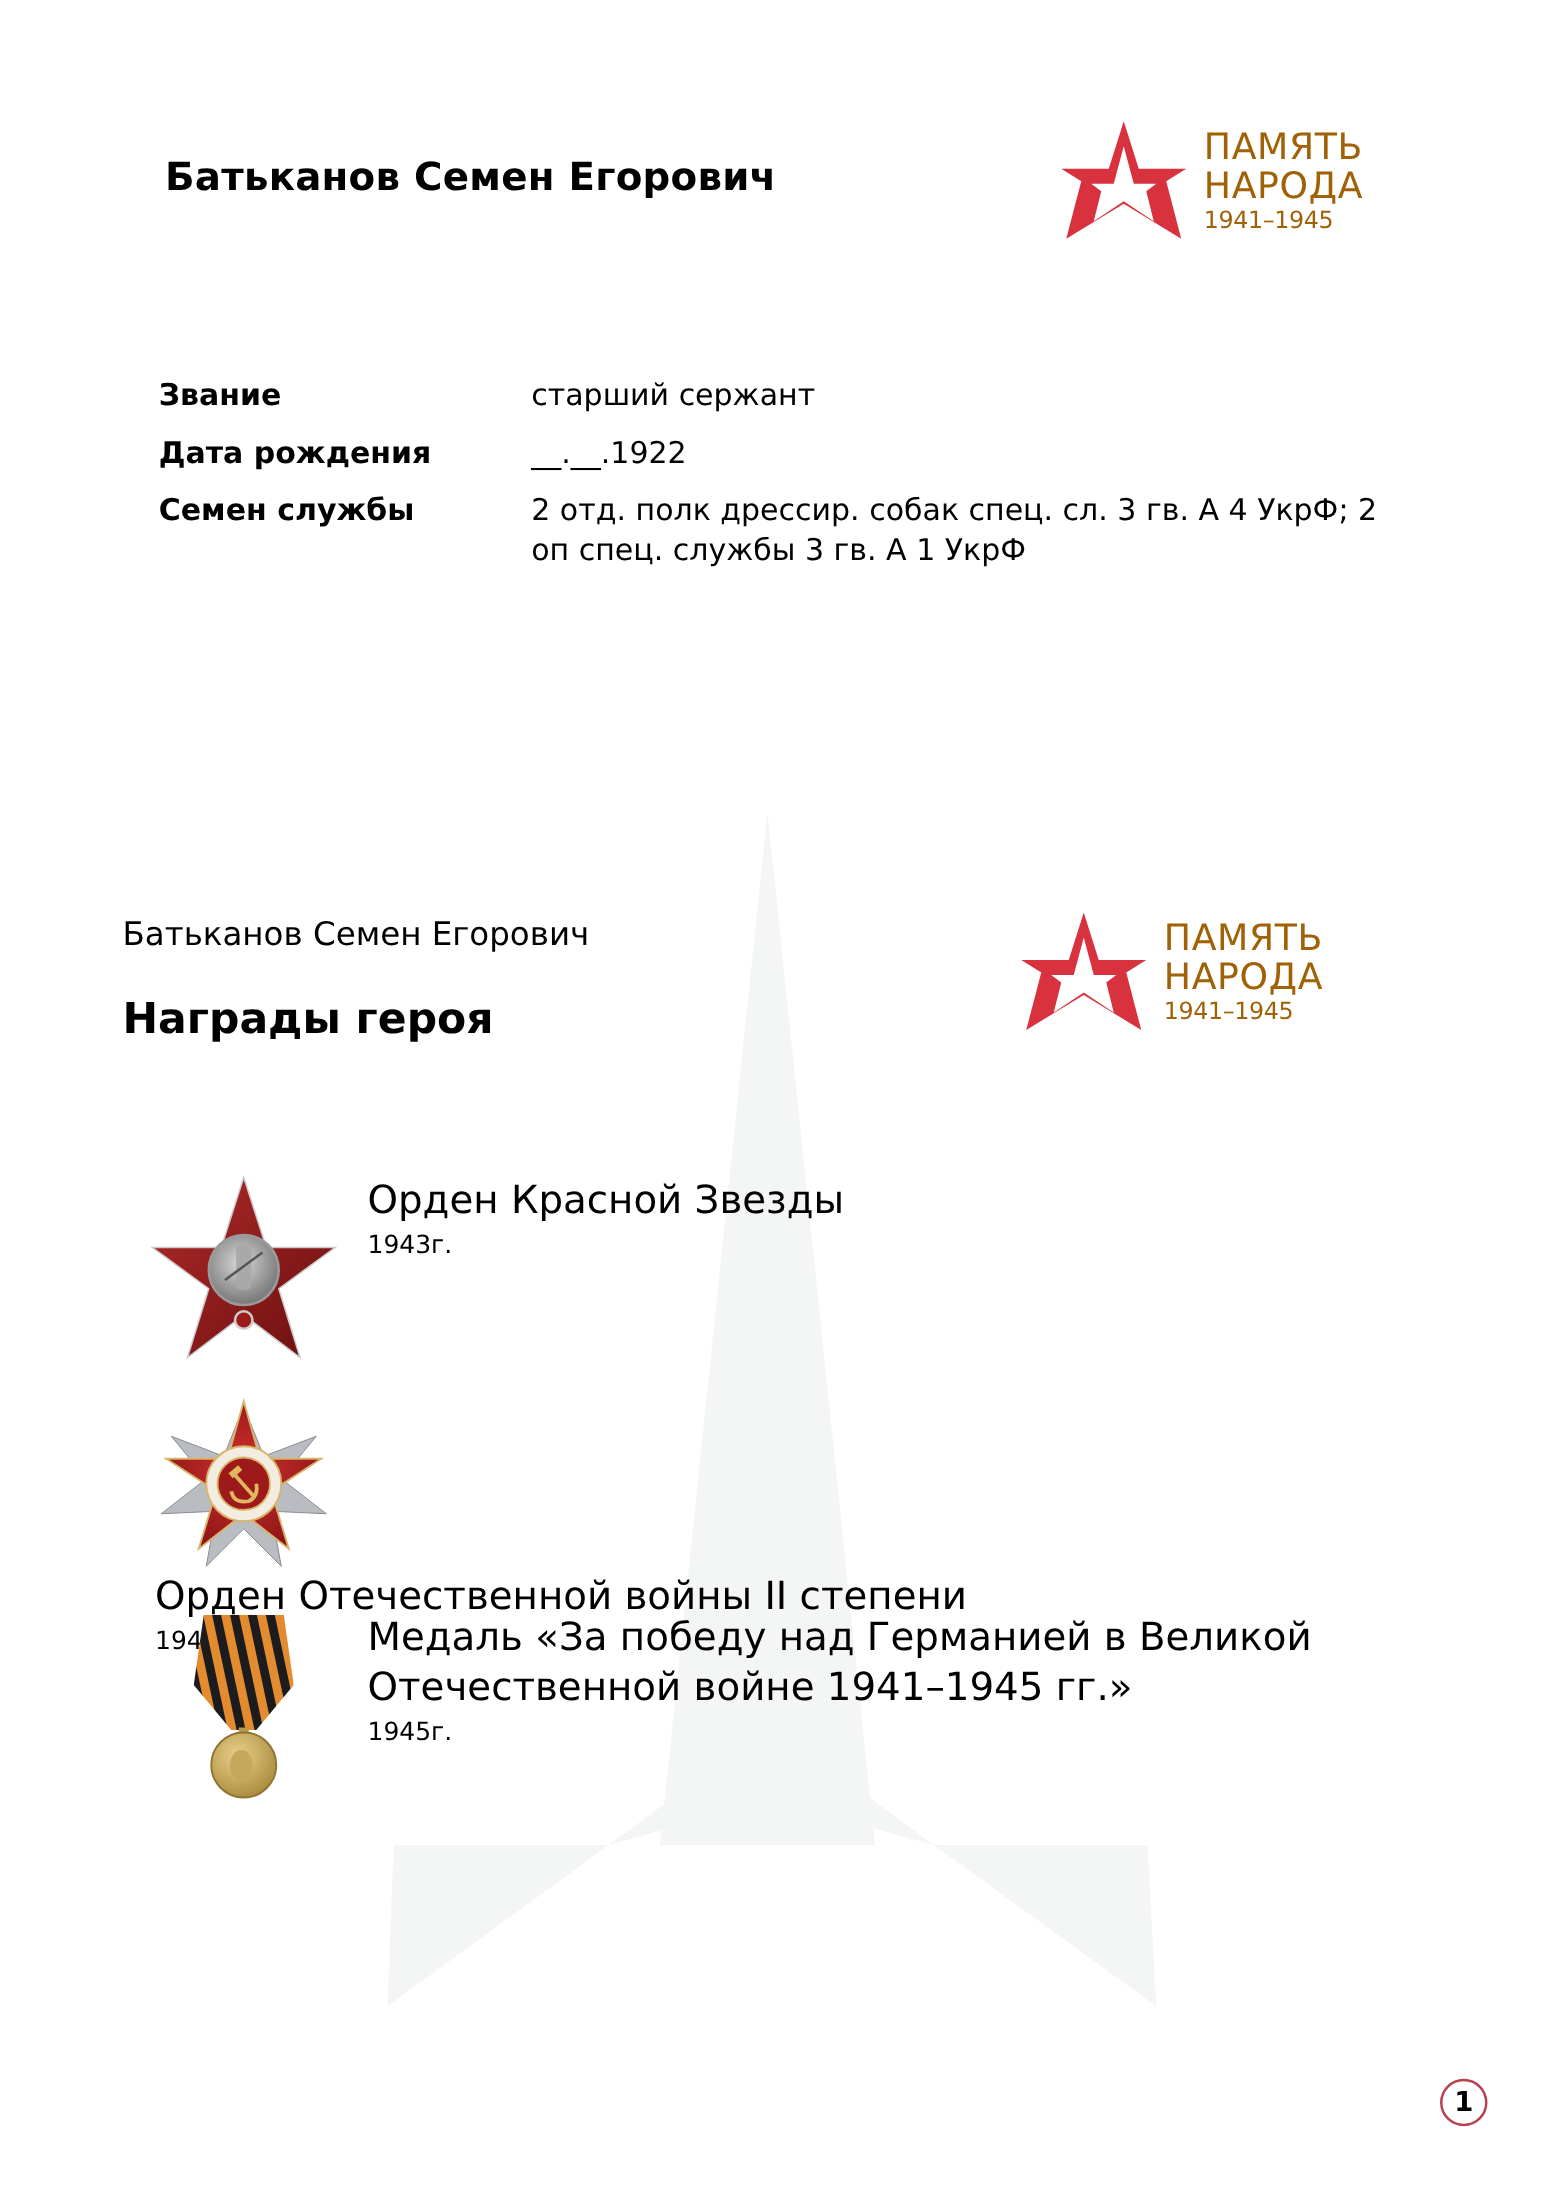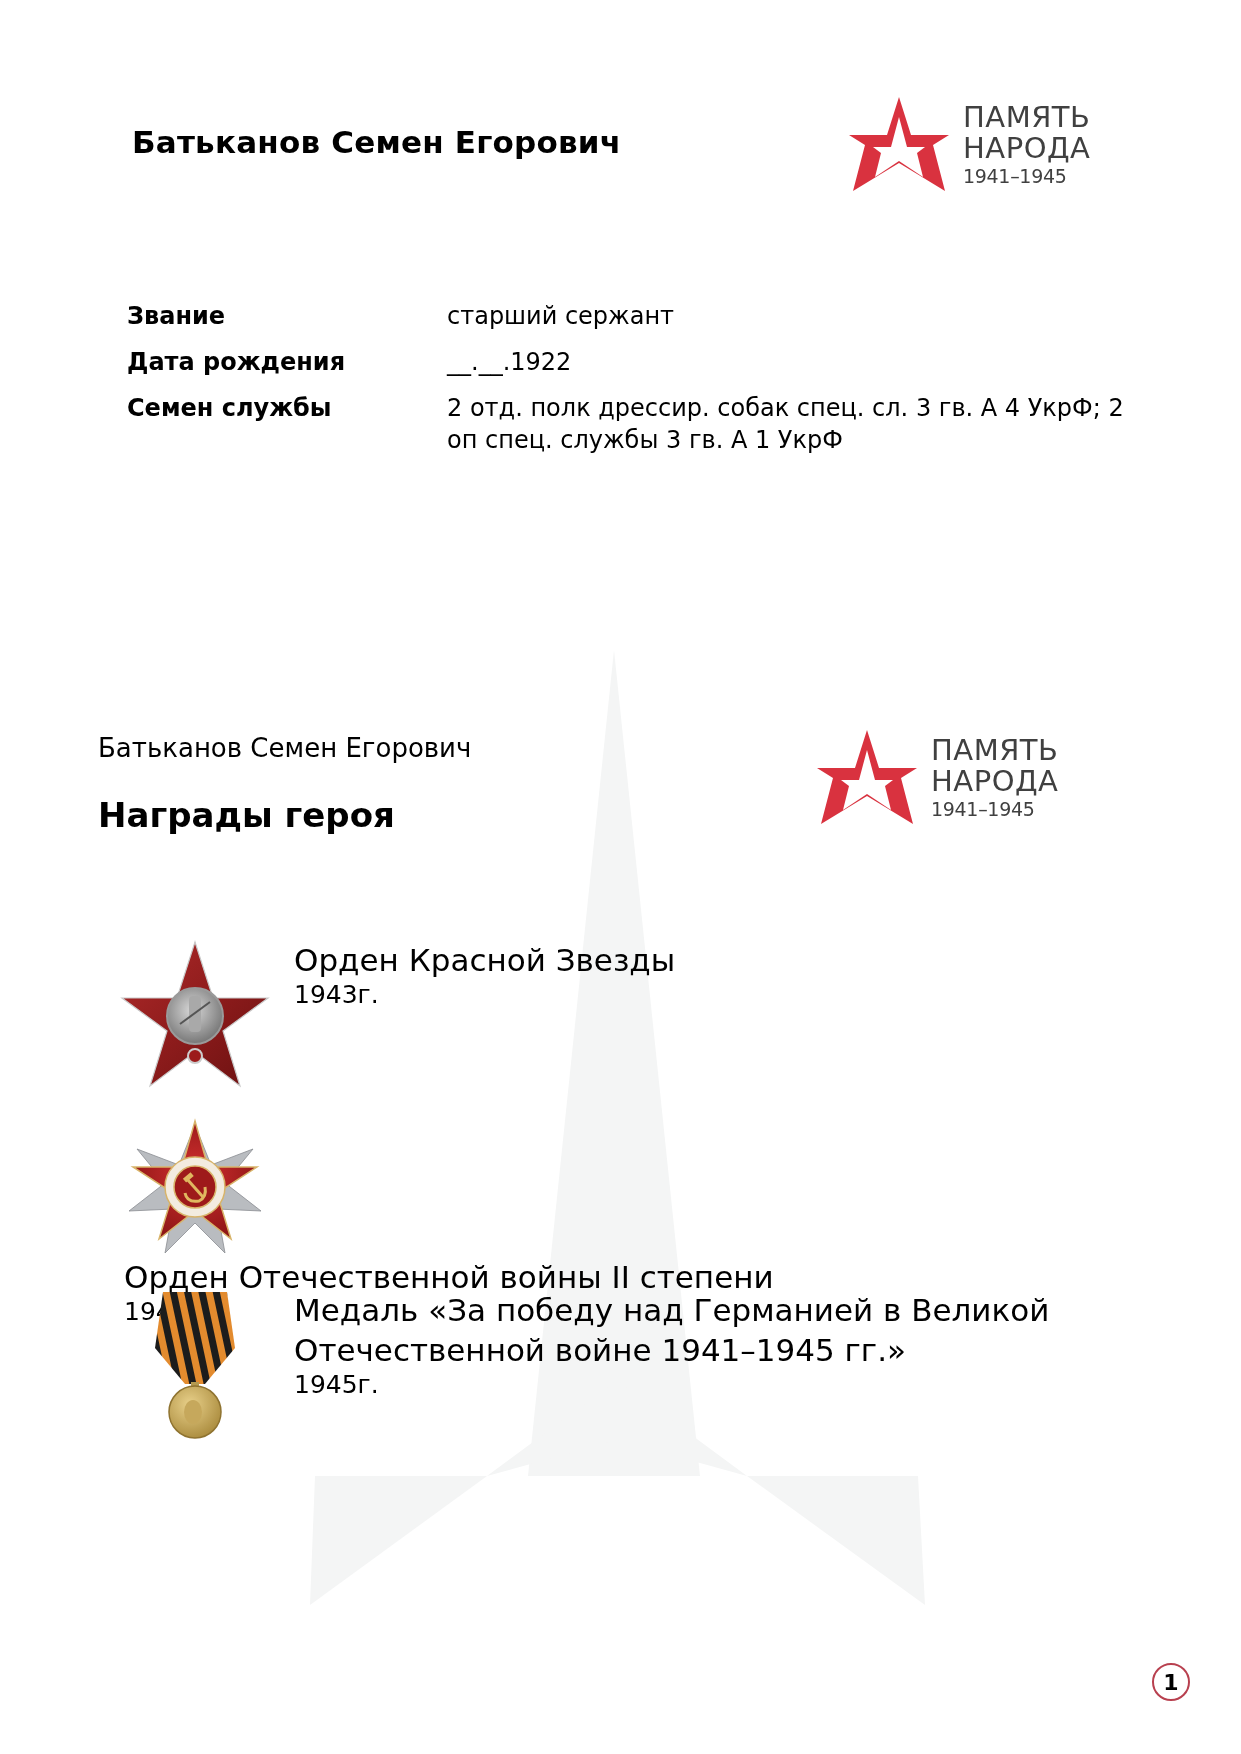--- a/index.html
+++ b/index.html
@@ -9,39 +9,39 @@
   }
   .abs { position: absolute; }
   .watermark { left: 0; top: 0; width: 1241px; height: 1754px; pointer-events: none; }
 
   .title-main {
     left: 132px; top: 124px; font-size: 31px; font-weight: bold; letter-spacing: 0.2px;
     white-space: nowrap;
   }
   .logo { display: flex; align-items: center; }
   .logo svg { display: block; }
-  .logo-text { margin-left: 12px; color: #404040; font-family: "DejaVu Sans", sans-serif; }
+  .logo-text { margin-left: 12px; color: #a16207; font-family: "DejaVu Sans", sans-serif; }
   .logo-line1, .logo-line2 { font-size: 29px; line-height: 31px; letter-spacing: 0.5px; }
   .logo-years { font-size: 19px; line-height: 24px; letter-spacing: -0.3px; }
 
   .info-table { left: 127px; top: 300px; width: 1000px; }
-  .info-row { display: flex; margin-bottom: 14px; gap: 22px; }
+  .info-row { display: flex; margin-bottom: 14px; }
   .info-label {
     width: 298px; font-weight: bold; font-size: 24px; line-height: 32px; flex-shrink: 0;
   }
   .info-value { font-size: 24px; line-height: 32px; width: 690px; }
 
   .sub-name { left: 98px; top: 733px; font-size: 26px; white-space: nowrap; }
   .sub-title { left: 98px; top: 795px; font-size: 34px; font-weight: bold; white-space: nowrap; }
 
   .award { position: absolute; left: 110px; display: flex; }
   .award-img { width: 170px; display: flex; justify-content: center; }
   .award-text { margin-left: 14px; }
   .award-name { font-size: 31px; line-height: 40px; }
-  .award-year { font-size: 25px; line-height: 30px; }
+  .award-year { font-size: 20px; line-height: 30px; }
 
   .page-num {
     left: 1152px; top: 1663px; width: 38px; height: 38px; border: 2px solid #b8404f;
     border-radius: 50%; display: flex; align-items: center; justify-content: center;
     font-weight: bold; font-size: 22px; box-sizing: border-box;
   }
 </style>
 </head>
 <body>
 

